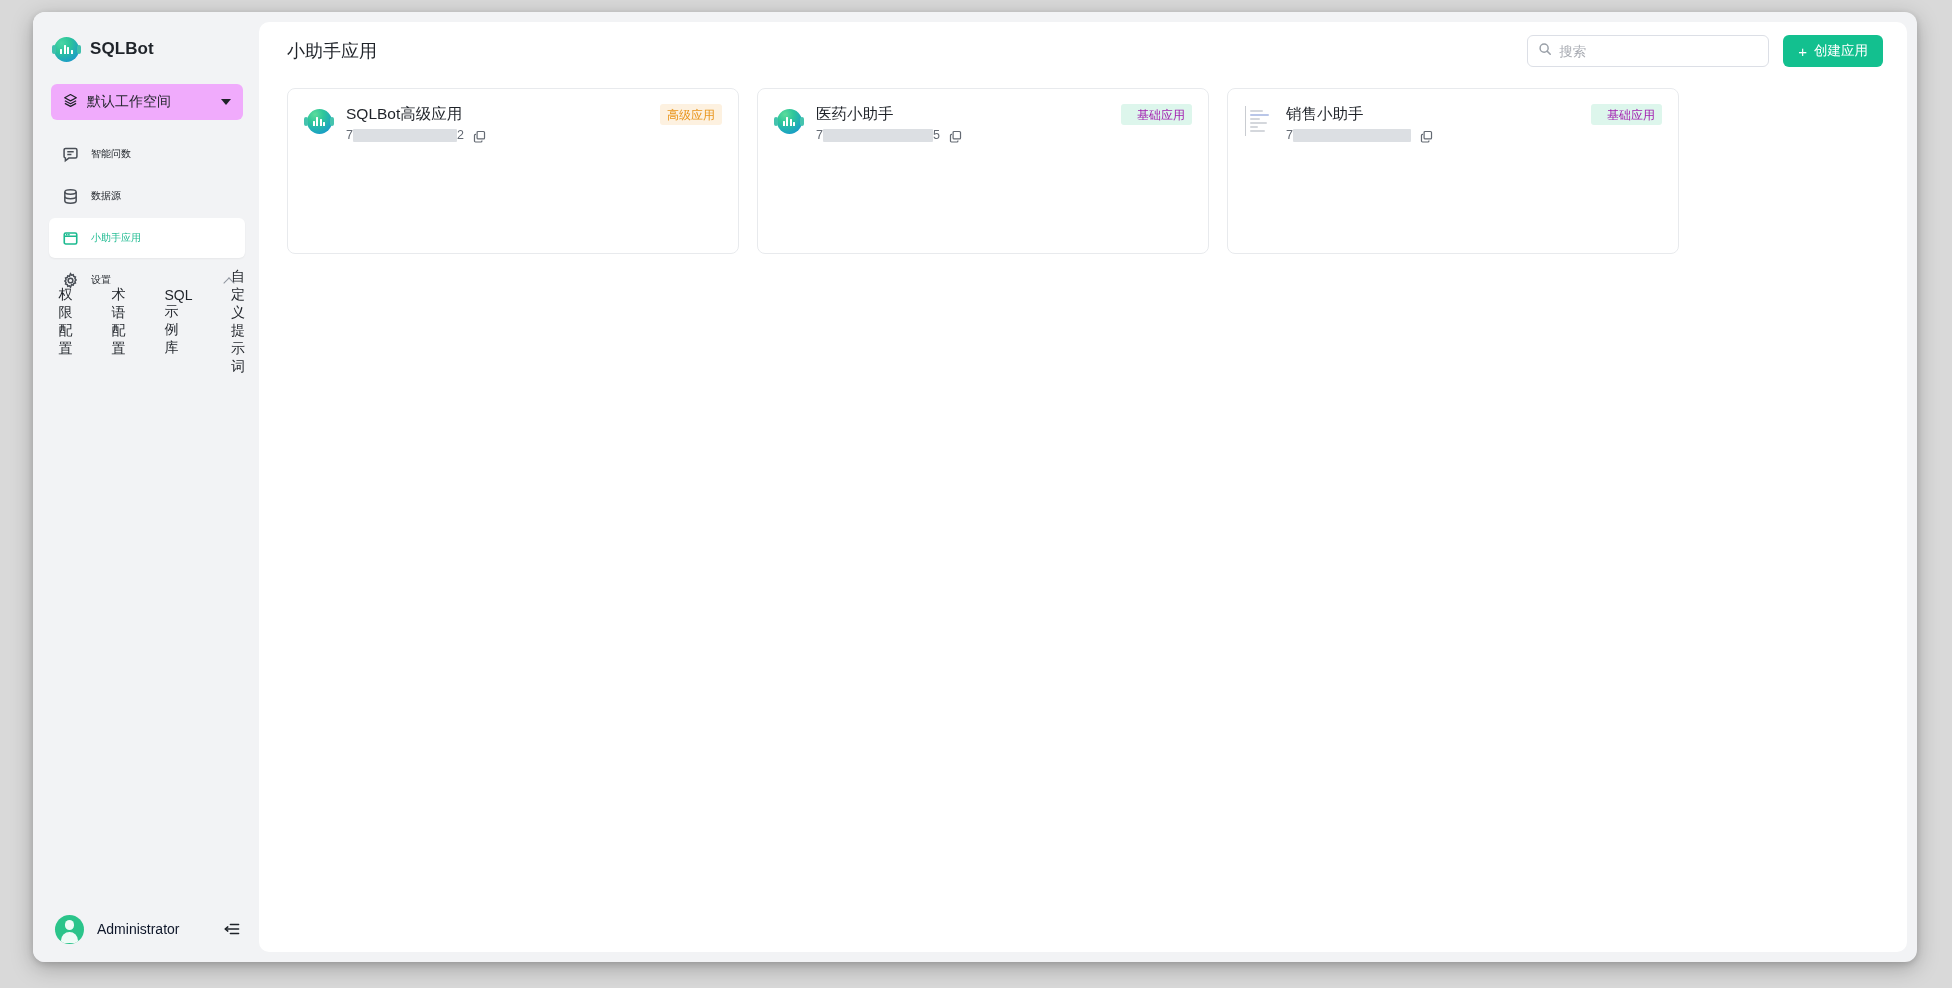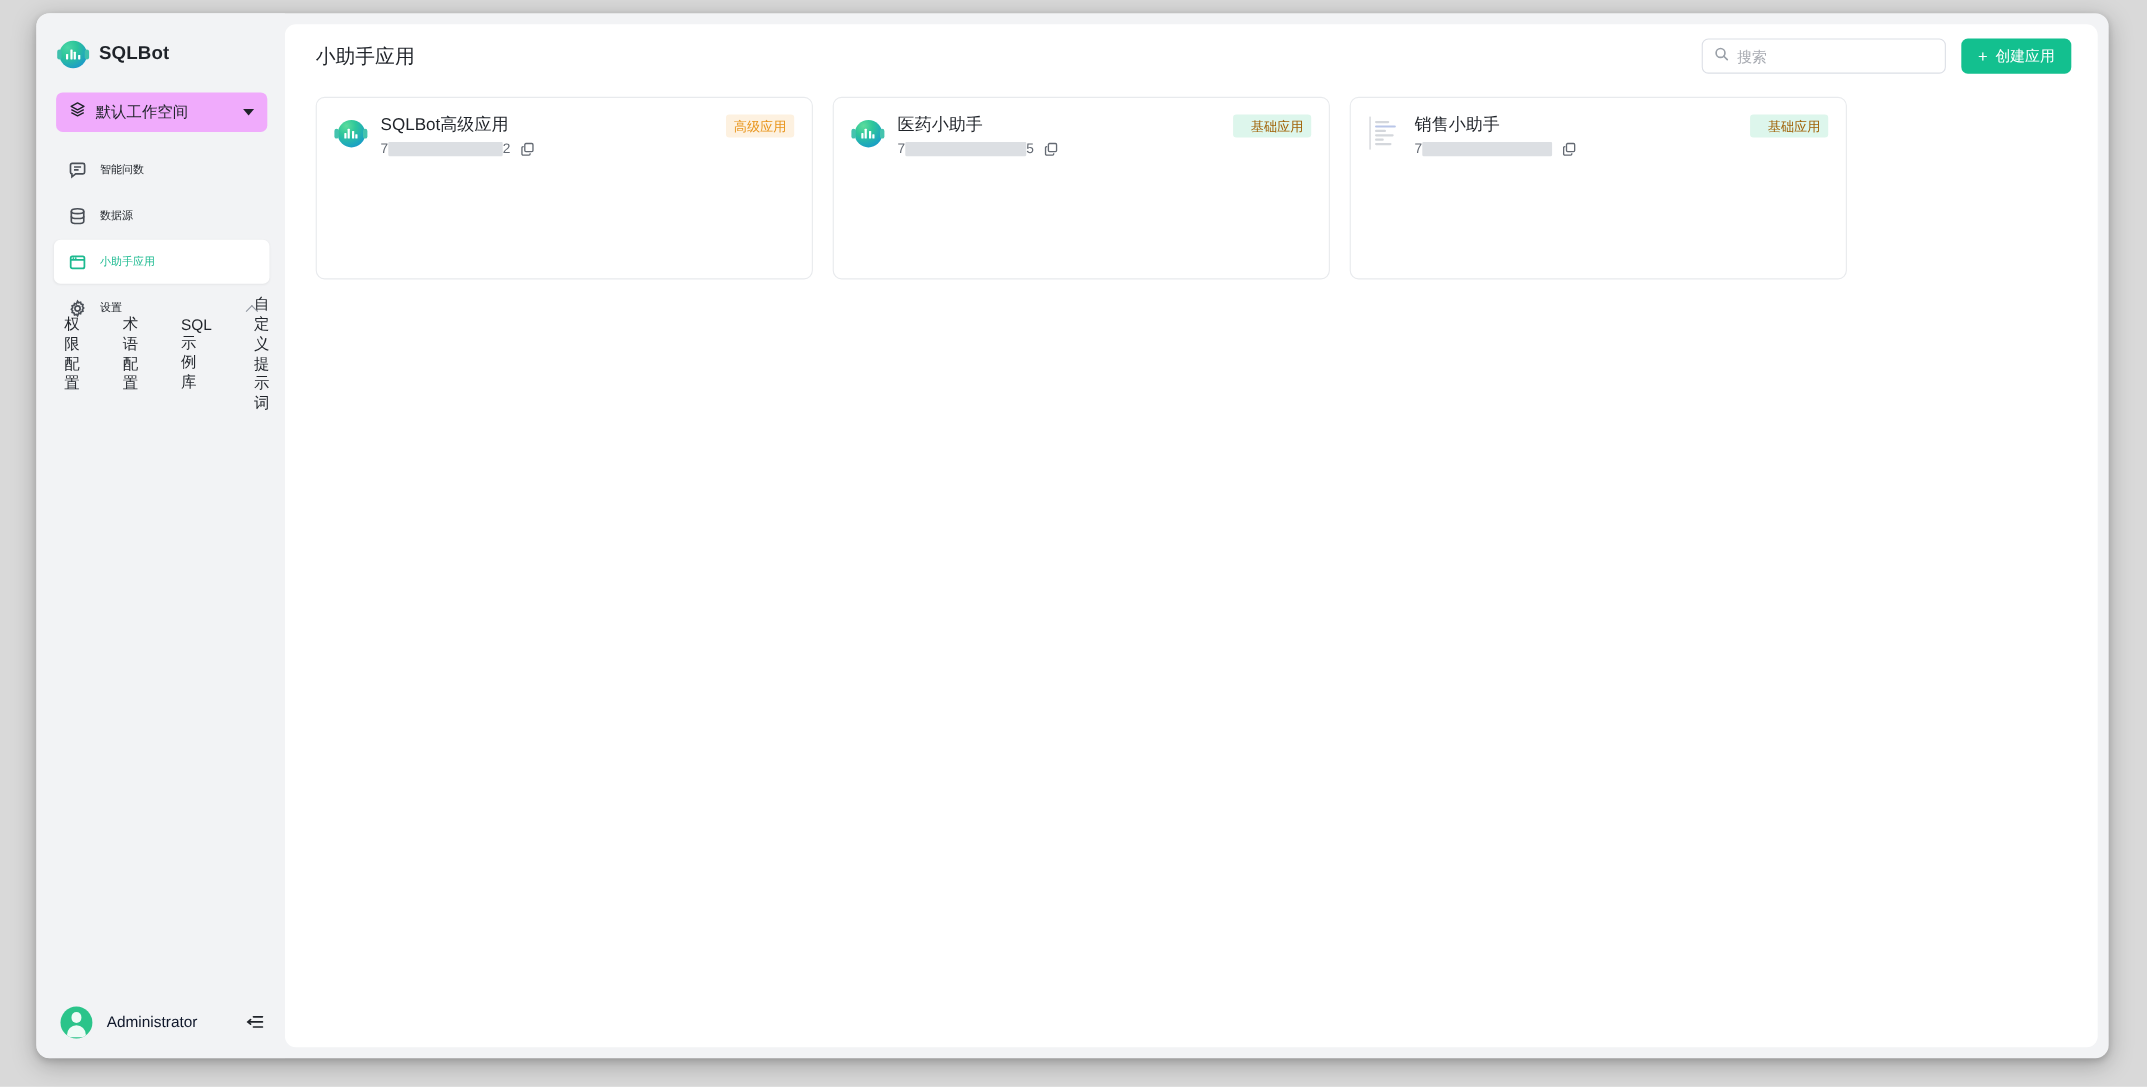--- a/index.html
+++ b/index.html
@@ -238,21 +238,21 @@
     gap: 14px;
   }
   .page-title {
     font-size: 18px;
     color: #1f2329;
     font-weight: 400;
     flex: 1;
   }
 
   .search-box {
-    width: 222px;
+    width: 242px;
     height: 32px;
     border: 1px solid #dcdfe6;
     border-radius: 6px;
     display: flex;
     align-items: center;
     padding: 0 10px;
     gap: 7px;
     background: #fff;
   }
   .search-box svg { width: 14px; height: 14px; stroke: #9aa0a8; fill: none; stroke-width: 1.7; flex: 0 0 14px; }
@@ -405,21 +405,21 @@
     height: 21px;
     padding: 0 7px;
     border-radius: 3px;
     font-size: 12px;
     display: flex;
     align-items: center;
     line-height: 1;
     white-space: nowrap;
   }
   .badge.advanced { background: #fdf1e0; color: #e8941a; }
-  .badge.basic    { background: #ddf6ec; color: #a16207; padding-left: 16px; }
+  .badge.basic    { background: #ddf6ec; color: #a21caf; padding-left: 16px; }
 </style>
 </head>
 <body>
 
 <div class="app-window">
 
   <aside class="sidebar">
 
     <div class="brand">
       <div class="brand-logo">

